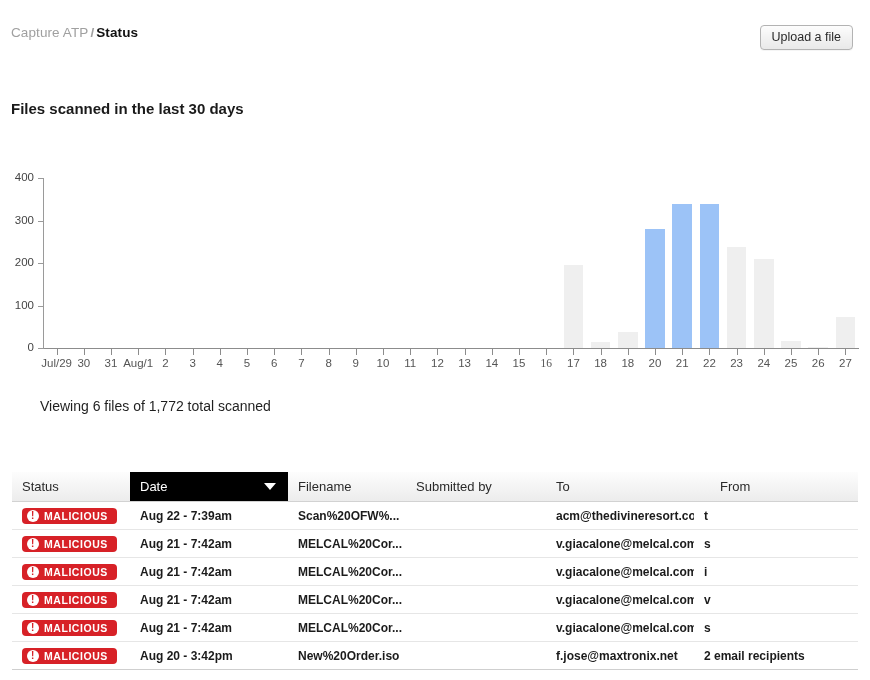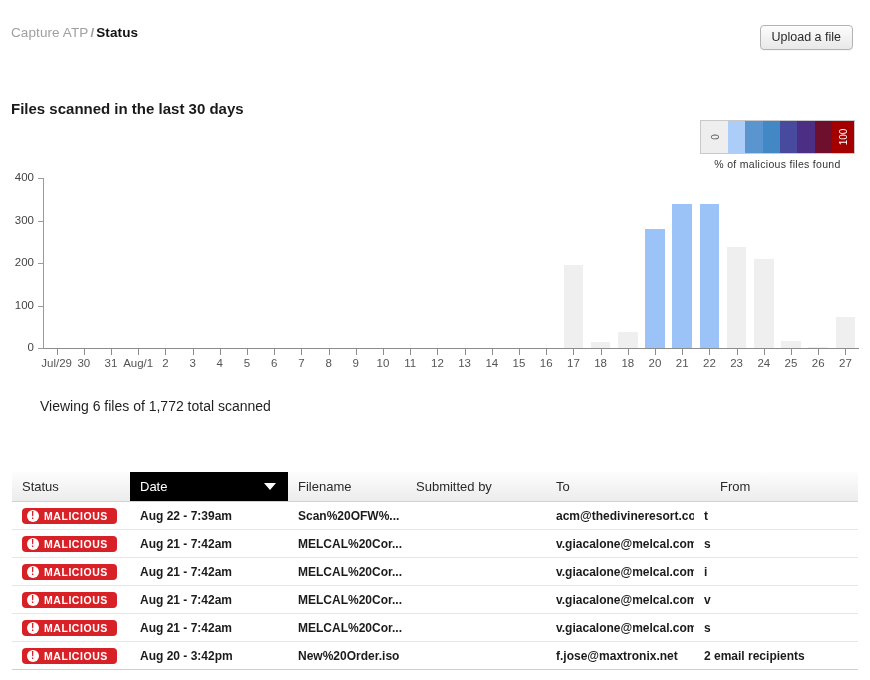--- a/index.html
+++ b/index.html
@@ -177,37 +177,20 @@
 <div id="root">
 
   <div class="breadcrumb">
     <span class="bc-parent">Capture ATP</span><span class="bc-sep">/</span><span class="bc-current">Status</span>
   </div>
 
   <button class="upload-btn">Upload a file</button>
 
   <div class="chart-title">Files scanned in the last 30 days</div>
 
-  <div class="legend">
-    <div class="legend-scale" id="legend-scale">
-        <div class="legend-band first" style="background: rgb(238, 238, 238);">
-          <span class="legend-tick-label">0</span>
-        </div>
-        <div class="legend-band" style="background: rgb(171, 205, 247);"></div>
-        <div class="legend-band" style="background: rgb(91, 149, 208);"></div>
-        <div class="legend-band" style="background: rgb(66, 136, 196);"></div>
-        <div class="legend-band" style="background: rgb(71, 74, 158);"></div>
-        <div class="legend-band" style="background: rgb(76, 47, 133);"></div>
-        <div class="legend-band" style="background: rgb(110, 15, 46);"></div>
-        <div class="legend-band last" style="background: rgb(165, 0, 0);">
-          <span class="legend-tick-label on-dark">100</span>
-        </div>
-      </div>
-    <div class="legend-caption">% of malicious files found</div>
-  </div>
 
   <div class="plot" id="plot">
     <div class="y-axis-line"></div>
     <div class="x-axis-line"></div>
   <div class="y-tick" style="top: 178px;"></div>
       <div class="y-label" style="top: 178px;">0</div>
       <div class="y-tick" style="top: 135.5px;"></div>
       <div class="y-label" style="top: 135.5px;">100</div>
       <div class="y-tick" style="top: 93px;"></div>
       <div class="y-label" style="top: 93px;">200</div>
@@ -245,21 +228,21 @@
       <div class="x-label" style="left: 410.2px;">11</div>
       <div class="x-tick" style="left: 437.4px;"></div>
       <div class="x-label" style="left: 437.4px;">12</div>
       <div class="x-tick" style="left: 464.6px;"></div>
       <div class="x-label" style="left: 464.6px;">13</div>
       <div class="x-tick" style="left: 491.8px;"></div>
       <div class="x-label" style="left: 491.8px;">14</div>
       <div class="x-tick" style="left: 519px;"></div>
       <div class="x-label" style="left: 519px;">15</div>
       <div class="x-tick" style="left: 546.2px;"></div>
-      <div class="x-label" style="left: 546.2px;">16</div>
+      <div class="x-label" style="left: 546.2px; font-family: Liberation Serif, serif;">16</div>
       <div class="x-tick" style="left: 573.4px;"></div>
       <div class="x-label" style="left: 573.4px;">17</div>
       <div class="bar" style="left: 563.608px; width: 19.584px; height: 83.3px; background: rgb(239, 239, 239);"></div>
       <div class="x-tick" style="left: 600.6px;"></div>
       <div class="x-label" style="left: 600.6px;">18</div>
       <div class="bar" style="left: 590.808px; width: 19.584px; height: 6.375px; background: rgb(239, 239, 239);"></div>
       <div class="x-tick" style="left: 627.8px;"></div>
       <div class="x-label" style="left: 627.8px;">18</div>
       <div class="bar" style="left: 618.008px; width: 19.584px; height: 15.725px; background: rgb(239, 239, 239);"></div>
       <div class="x-tick" style="left: 655px;"></div>

